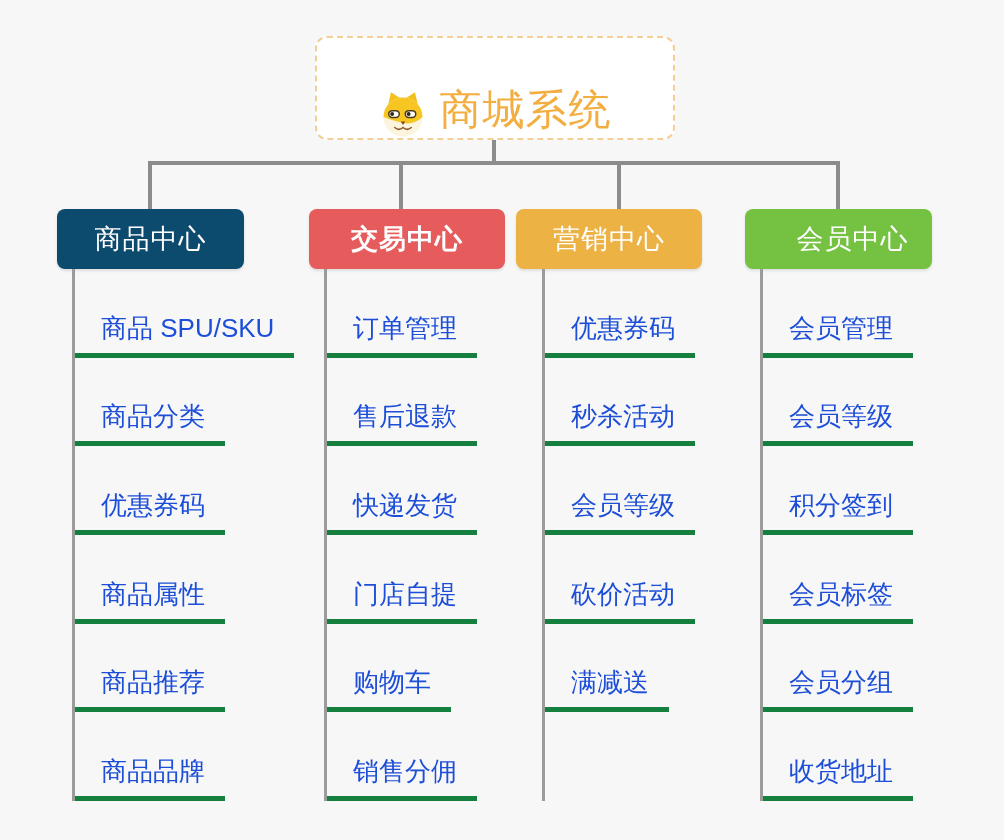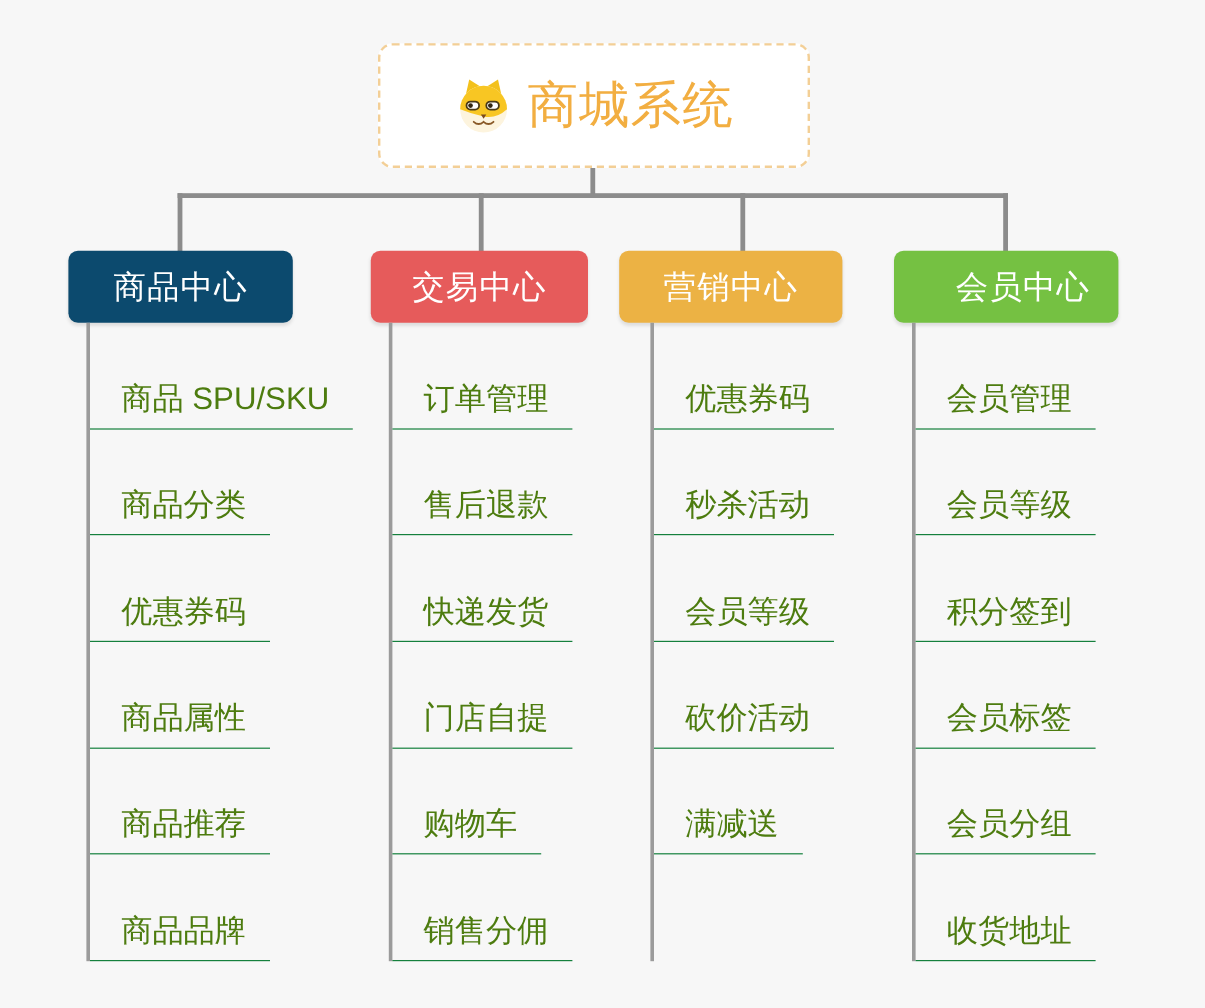--- a/index.html
+++ b/index.html
@@ -18,21 +18,21 @@
 
   
   .root-node {
     position: absolute;
     left: 315px; top: 36px;
     width: 360px; height: 104px;
     background: #ffffff;
     border: 2px dashed #f3cf96;
     border-radius: 12px;
     display: flex;
-    align-items: center;
+    align-items: flex-end;
     justify-content: center;
     gap: 13px;
   }
   .root-title {
     font-size: 42px;
     font-weight: 500;
     letter-spacing: 1px;
   }
   .dog-icon { width: 48px; height: 48px; display: block; }
 
@@ -54,21 +54,21 @@
     border-radius: 8px;
     display: flex;
     align-items: center;
     justify-content: center;
     color: #ffffff;
     font-size: 27px;
     letter-spacing: 1px;
     box-shadow: 0 2px 3px rgba(0,0,0,0.10);
   }
   .branch-box-1 { left: 57px;  width: 187px; }
-  .branch-box-2 { left: 309px; width: 181px; }
+  .branch-box-2 { left: 309px; width: 196px; font-weight: bold; }
   .branch-box-3 { left: 516px; width: 186px; }
   .branch-box-4 { left: 745px; width: 187px; padding-left: 28px; }
 
   
   .tree-col {
     position: absolute;
     top: 269px;
     height: 532px;
     border-left: 3px solid #9b9b9b;
   }
@@ -81,23 +81,23 @@
     height: 88.66px;
     display: flex;
     align-items: flex-end;
     width: -moz-fit-content;
     width: fit-content;
   }
   .tree-item .leaf-label {
     display: inline-block;
     white-space: nowrap;
     font-size: 26px;
-    color: #4d7c0f;
+    color: #1d4ed8;
     padding: 0 20px 7px 26px;
-    border-bottom: 1px solid #15803d;
+    border-bottom: 5px solid #15803d;
   }
 </style>
 </head>
 <body>
 
 <div class="canvas">
 
   <div class="root-node">
     <span>
       <svg class="dog-icon" viewBox="0 0 64 64" aria-hidden="true">

